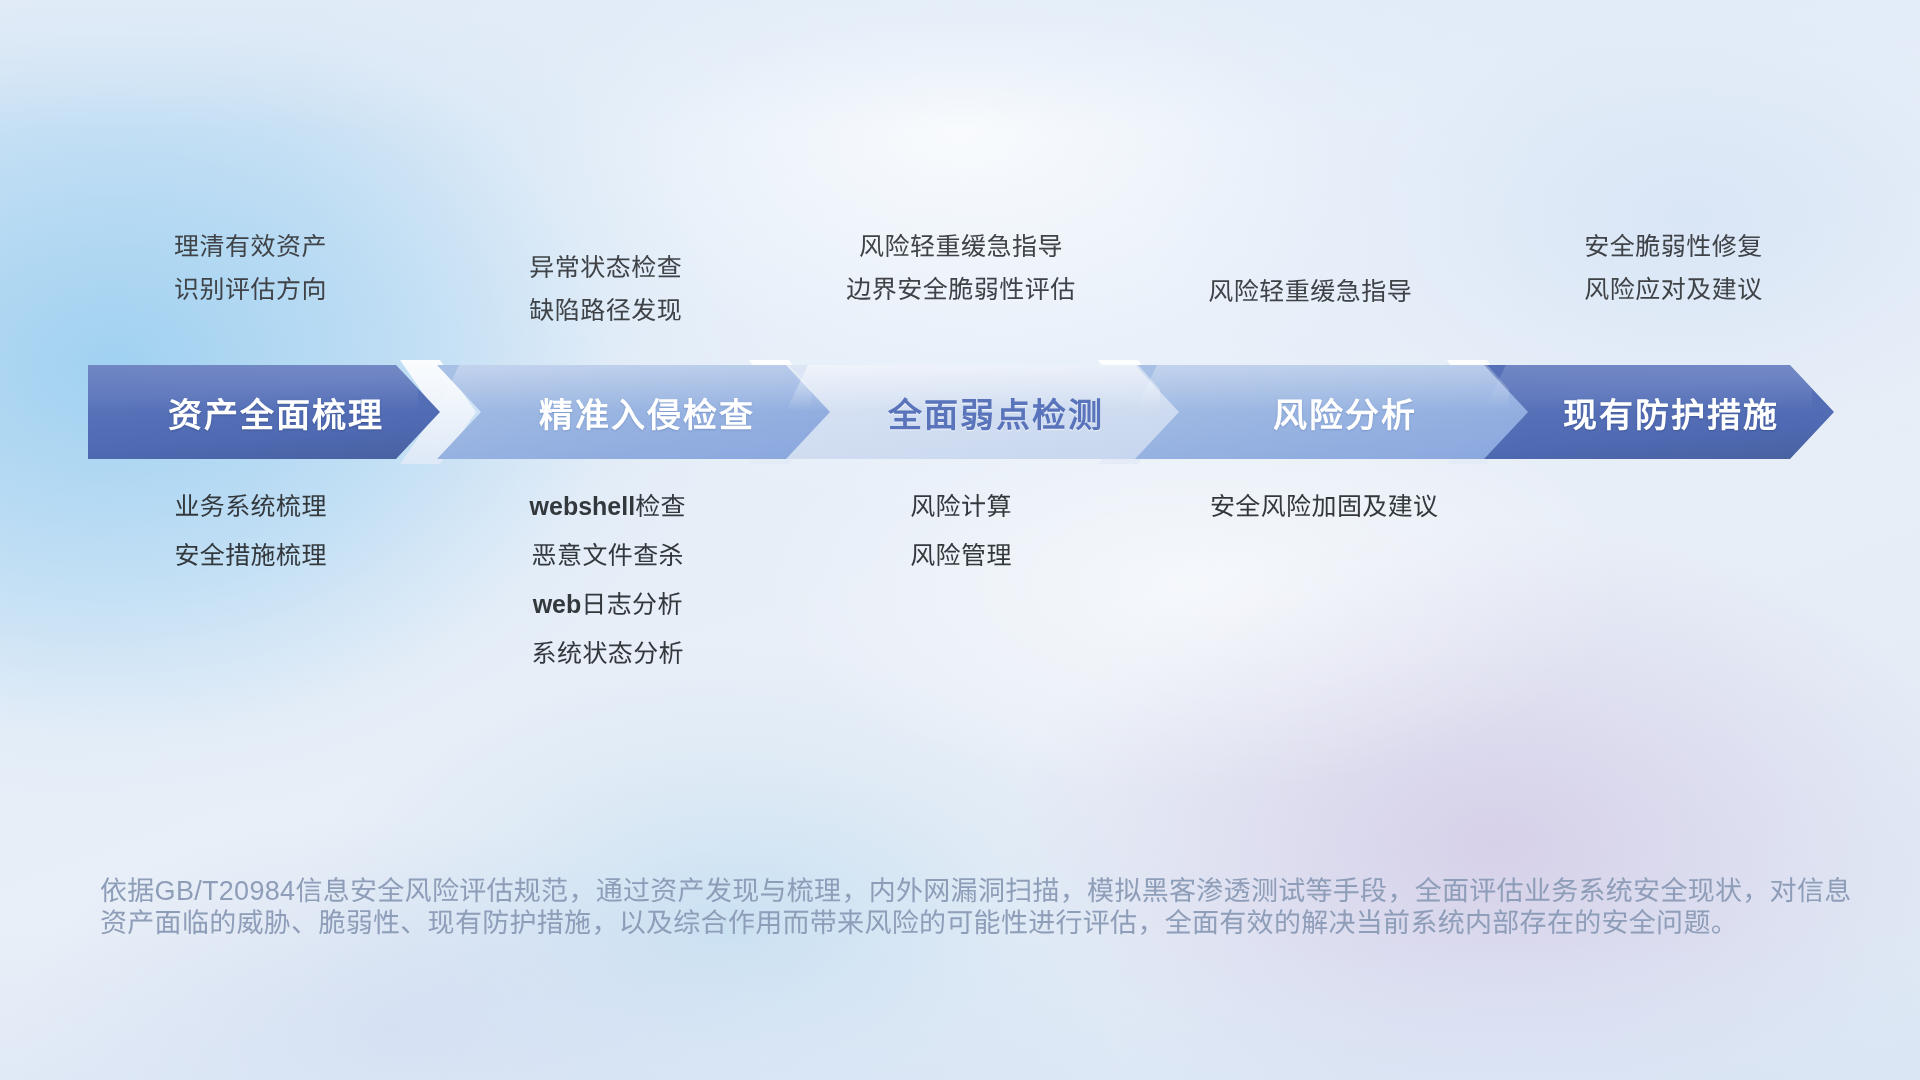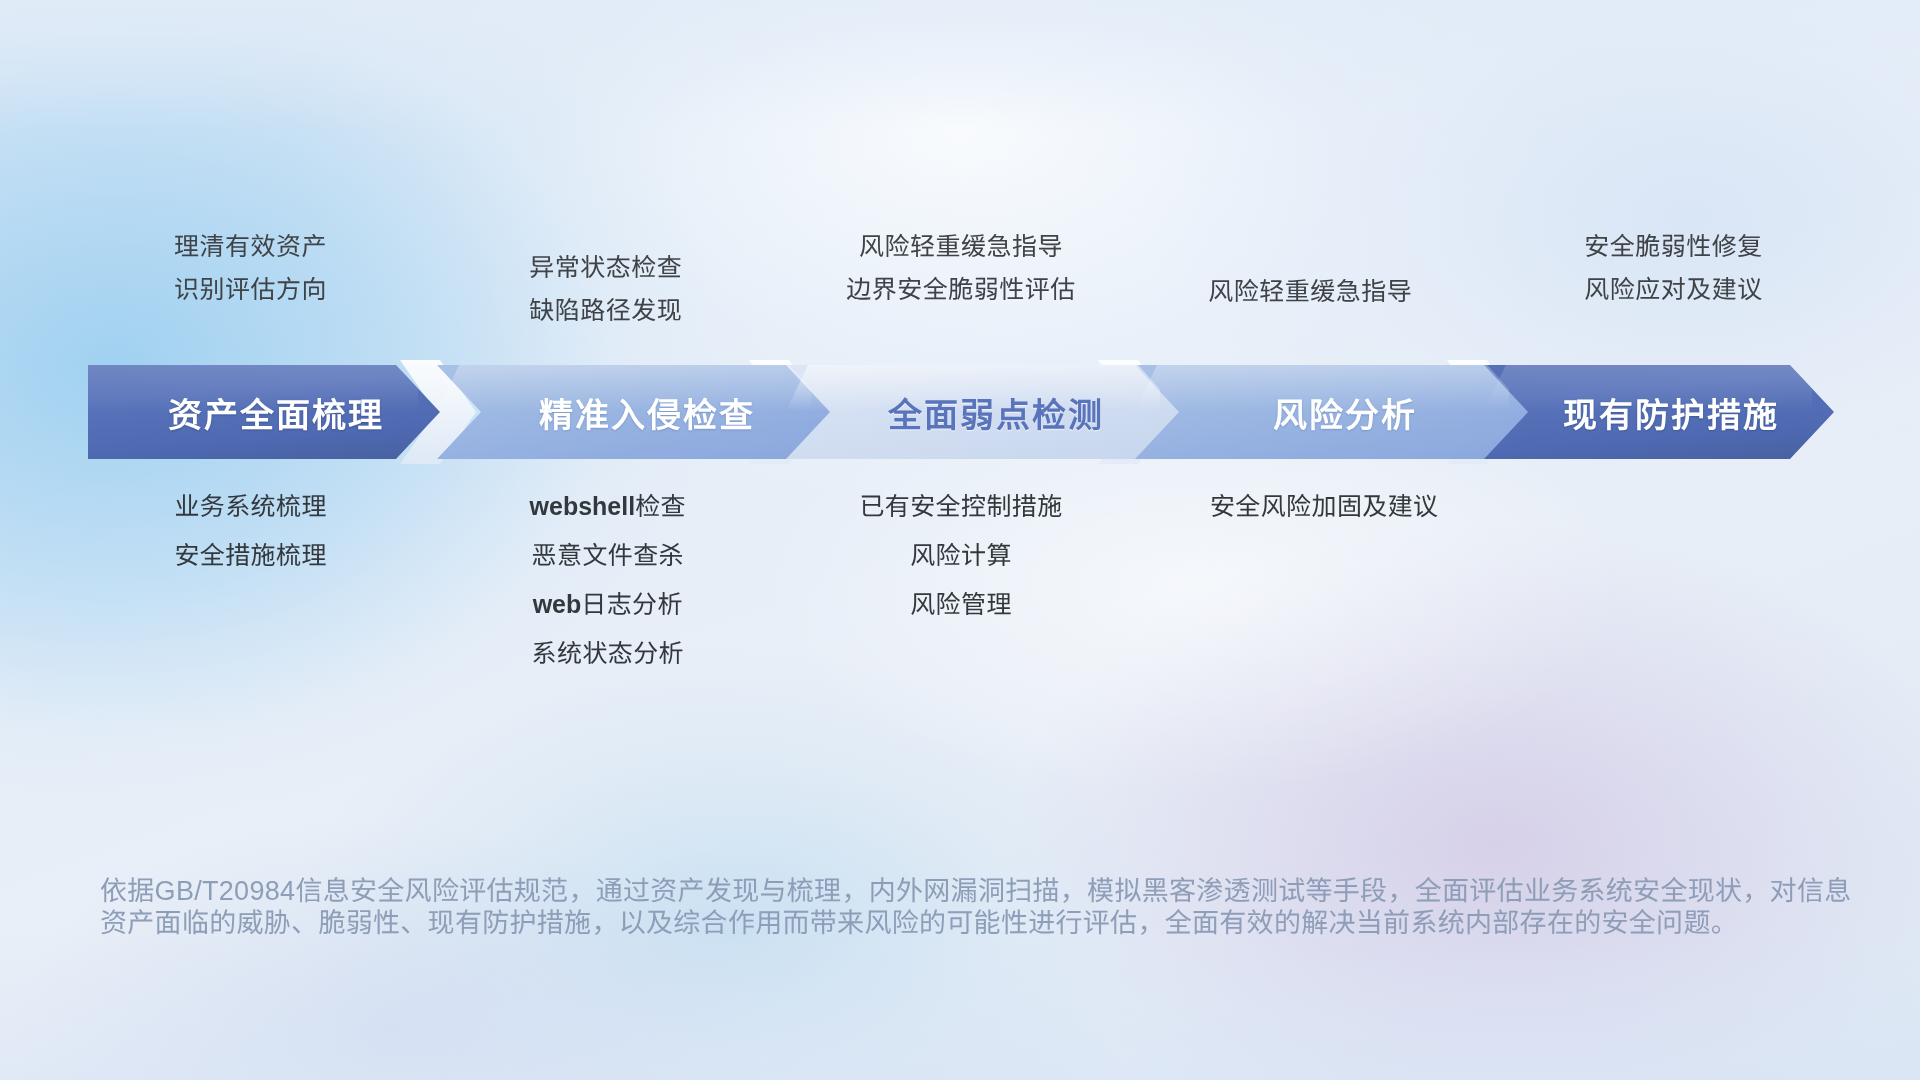--- a/index.html
+++ b/index.html
@@ -318,21 +318,20 @@
 
       <div class="list-col shift-2">
         <div class="list-line"><span class="lat">webshell</span>检查</div>
         <div class="list-line">恶意文件查杀</div>
         <div class="list-line"><span class="lat">web</span>日志分析</div>
         <div class="list-line">系统状态分析</div>
       </div>
 
 
       <div class="list-col">
-        <div class="list-line">已有安全控制措施</div>
         <div class="list-line">风险计算</div>
         <div class="list-line">风险管理</div>
       </div>
 
       <div class="list-col shift-5">
         <div class="list-line">安全风险加固及建议</div>
       </div>
     </div>
 
     <div id="footer">

